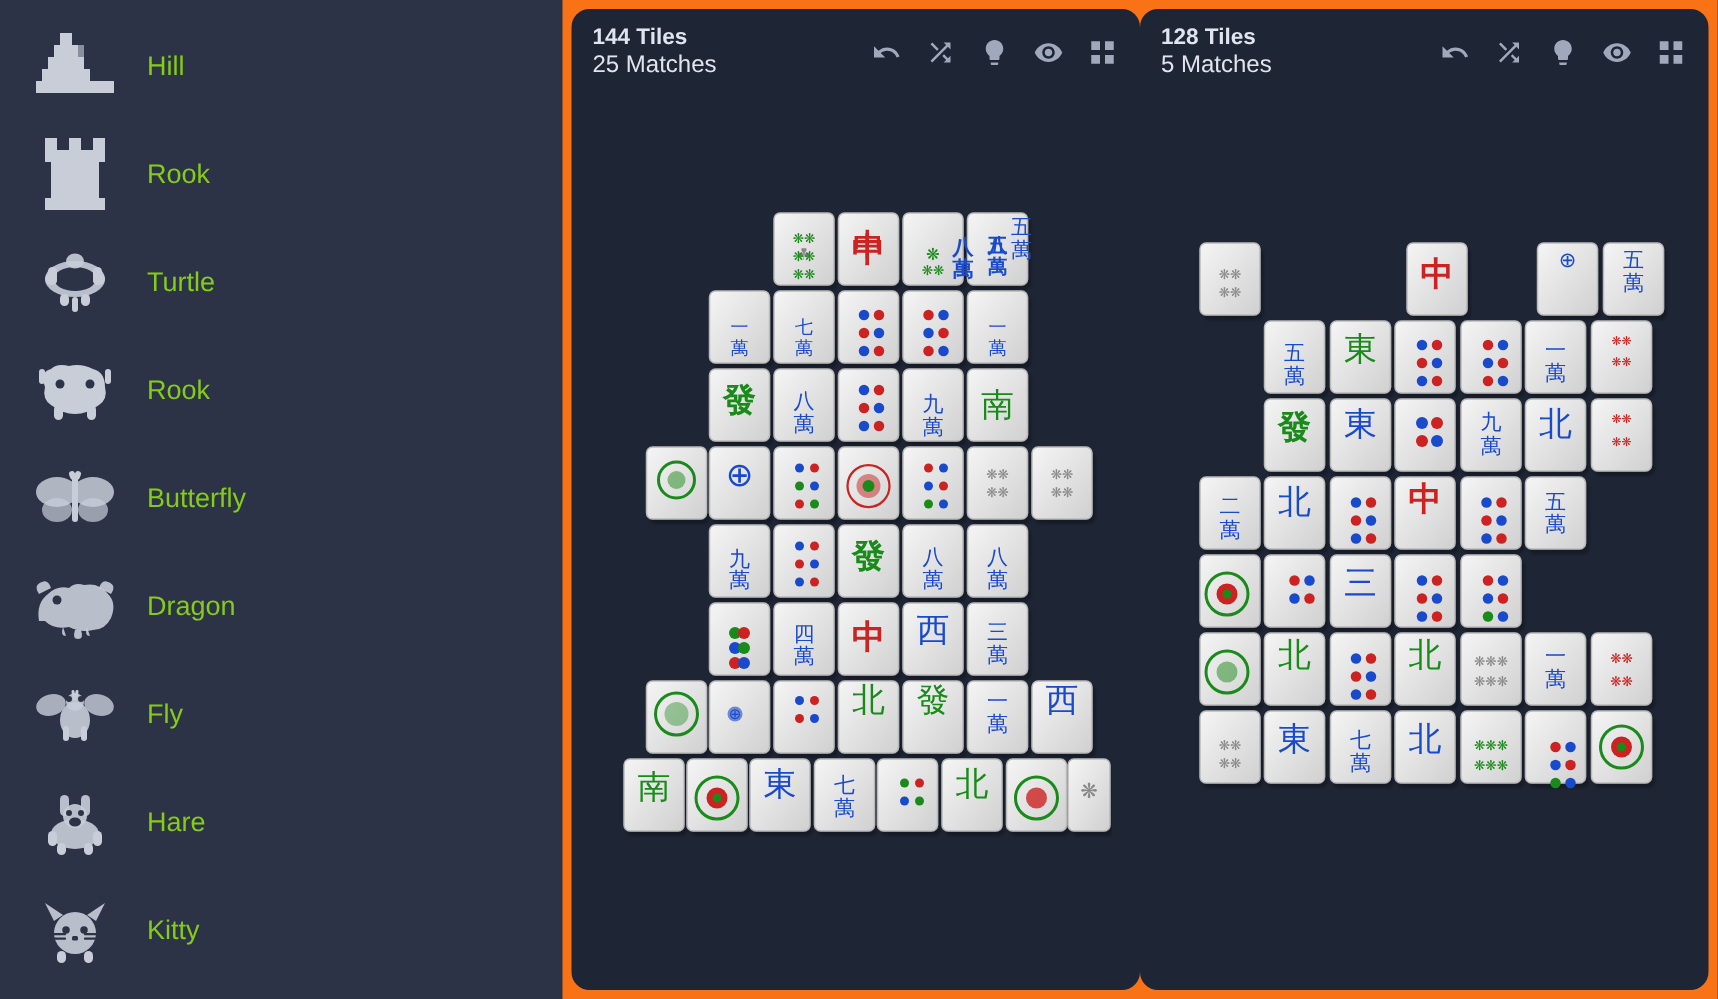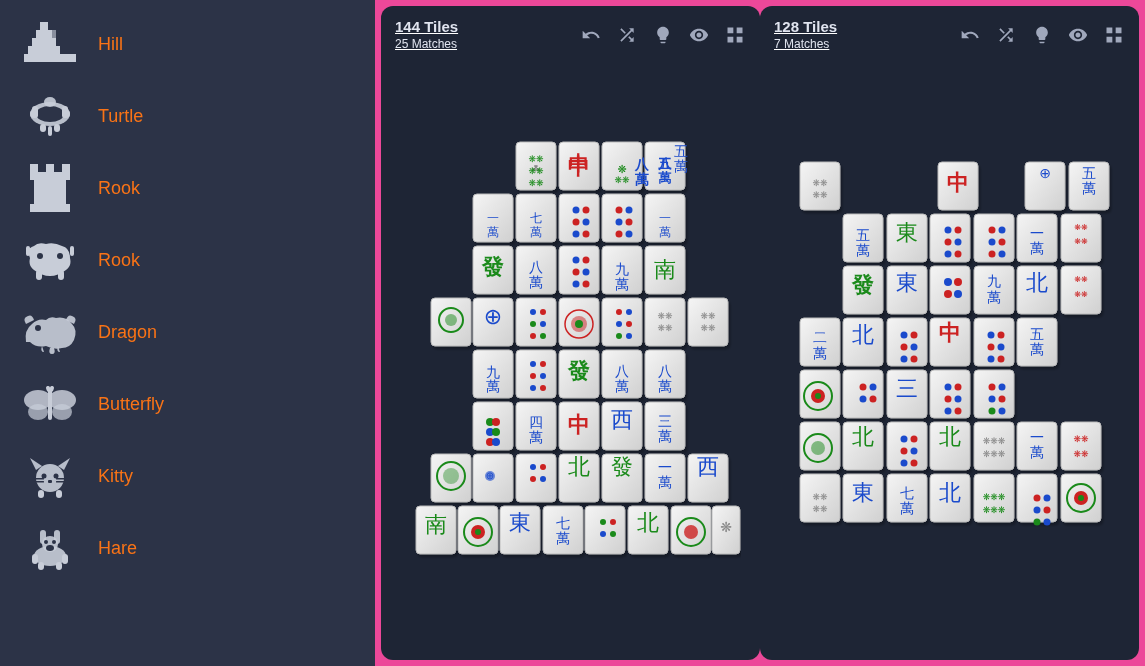--- a/index.html
+++ b/index.html
@@ -35,32 +35,31 @@
       display: flex;
       align-items: center;
       justify-content: center;
       flex-shrink: 0;
     }
     .sidebar-icon svg {
       fill: #c8cdd8;
     }
     .sidebar-label {
       font-size: 18px;
-      color: #f97316;
+      color: #84cc16;
       font-weight: 400;
     }
 
     
     .panels-container {
       flex: 1;
       display: flex;
       gap: 0;
       padding: 6px;
-      background: #ec4899;
-      text-decoration: underline;
+      background: #f97316;
     }
     .game-panel {
       flex: 1;
       background: #1e2535;
       border-radius: 12px;
       display: flex;
       flex-direction: column;
       overflow: hidden;
     }
     .panel-header {
@@ -73,21 +72,21 @@
     .panel-info {
       flex: 1;
     }
     .panel-title {
       font-size: 15px;
       font-weight: 600;
       color: #e0e4ef;
       line-height: 1.3;
     }
     .panel-subtitle {
-      font-size: 12px;
+      font-size: 16px;
       color: #e0e4ef;
       line-height: 1.3;
     }
     .panel-controls {
       display: flex;
       gap: 14px;
       align-items: center;
     }
     .ctrl-icon {
       width: 22px;
@@ -121,20 +120,34 @@
       <svg width="52" height="44" viewBox="0 0 52 44">
         <rect x="16" y="0" width="8" height="8"></rect>
           <rect x="12" y="8" width="16" height="8"></rect>
         <rect x="8" y="16" width="24" height="8"></rect>
           <rect x="4" y="24" width="32" height="8"></rect>
         <rect x="0" y="32" width="52" height="8"></rect>
         <rect x="24" y="8" width="8" height="8" opacity="0.6"></rect>
       </svg>
     </div>
     <span class="sidebar-label">Hill</span>
+  </div>
+
+  <div class="sidebar-item">
+    <div class="sidebar-icon">
+      <svg width="48" height="48" viewBox="0 0 48 48">
+        <rect x="4" y="0" width="8" height="8"></rect>
+          <rect x="20" y="0" width="8" height="8"></rect>
+          <rect x="36" y="0" width="8" height="8"></rect>
+        <rect x="4" y="8" width="40" height="8"></rect>
+        <rect x="8" y="16" width="32" height="24"></rect>
+        <rect x="4" y="40" width="40" height="8"></rect>
+      </svg>
+    </div>
+    <span class="sidebar-label">Rook</span>
   </div>
 
   <div class="sidebar-item">
     <div class="sidebar-icon">
       <svg width="56" height="40" viewBox="0 0 56 40">
         <ellipse cx="28" cy="18" rx="20" ry="12" opacity="0.9"></ellipse>
         <ellipse cx="28" cy="18" rx="14" ry="8" fill="#2c3347"></ellipse>
         <rect x="8" y="14" width="8" height="8" rx="4"></rect>
         <rect x="40" y="14" width="8" height="8" rx="4"></rect>
         <rect x="18" y="28" width="6" height="8" rx="3"></rect>
@@ -143,115 +156,118 @@
         <rect x="26" y="30" width="4" height="10" rx="2"></rect>
         <rect x="10" y="10" width="6" height="12" rx="3"></rect>
         <rect x="40" y="10" width="6" height="12" rx="3"></rect>
       </svg>
     </div>
     <span class="sidebar-label">Turtle</span>
   </div>
 
   <div class="sidebar-item">
     <div class="sidebar-icon">
-      <svg width="48" height="48" viewBox="0 0 48 48">
-        <rect x="4" y="0" width="8" height="8"></rect>
-          <rect x="20" y="0" width="8" height="8"></rect>
-          <rect x="36" y="0" width="8" height="8"></rect>
-        <rect x="4" y="8" width="40" height="8"></rect>
-        <rect x="8" y="16" width="32" height="24"></rect>
-        <rect x="4" y="40" width="40" height="8"></rect>
-      </svg>
-    </div>
-    <span class="sidebar-label">Rook</span>
-  </div>
-
-  <div class="sidebar-item">
-    <div class="sidebar-icon">
       <svg width="56" height="44" viewBox="0 0 56 44">
         <path d="M8,20 Q4,10 12,8 Q16,4 24,6 Q32,4 40,8 Q48,10 48,20 Q50,28 44,32 Q36,38 28,38 Q20,38 12,32 Q6,28 8,20Z"></path>
         <circle cx="18" cy="18" r="3" fill="#2c3347"></circle>
         <circle cx="38" cy="18" r="3" fill="#2c3347"></circle>
         <rect x="4" y="8" width="4" height="10" rx="2"></rect>
         <rect x="48" y="8" width="4" height="10" rx="2"></rect>
         <rect x="14" y="32" width="6" height="10" rx="3"></rect>
         <rect x="36" y="32" width="6" height="10" rx="3"></rect>
       </svg>
     </div>
     <span class="sidebar-label">Rook</span>
   </div>
 
   <div class="sidebar-item">
     <div class="sidebar-icon">
+      <svg width="56" height="40" viewBox="0 0 56 40">
+        <ellipse cx="16" cy="16" rx="14" ry="10" opacity="0.85"></ellipse>
+        <ellipse cx="40" cy="16" rx="14" ry="10" opacity="0.85"></ellipse>
+        <ellipse cx="16" cy="28" rx="10" ry="8" opacity="0.7"></ellipse>
+        <ellipse cx="40" cy="28" rx="10" ry="8" opacity="0.7"></ellipse>
+        <rect x="26" y="4" width="4" height="32" rx="2"></rect>
+        <rect x="24" y="2" width="4" height="6" rx="2" transform="rotate(-20 26 4)"></rect>
+        <rect x="28" y="2" width="4" height="6" rx="2" transform="rotate(20 30 4)"></rect>
+      </svg>
+    </div>
+    <span class="sidebar-label">Butterfly</span>
+  </div>
+
+  <div class="sidebar-item">
+    <div class="sidebar-icon">
       <svg width="56" height="44" viewBox="0 0 56 44">
         <path d="M4,32 Q2,20 10,14 Q16,8 24,10 Q28,6 34,8 Q44,6 50,14 Q56,20 52,30 Q48,38 40,38 Q32,40 24,36 Q14,38 8,32Z" opacity="0.9"></path>
         <circle cx="16" cy="18" r="3" fill="#2c3347"></circle>
         <path d="M4,14 Q0,8 6,6 Q10,4 12,10" opacity="0.9"></path>
         <path d="M52,14 Q56,8 50,6 Q46,4 44,10" opacity="0.9"></path>
         <path d="M28,38 Q26,44 30,44 Q34,44 32,38" opacity="0.9"></path>
         <path d="M20,36 Q18,42 22,42" opacity="0.9"></path>
         <path d="M36,36 Q34,42 38,42" opacity="0.9"></path>
       </svg>
     </div>
     <span class="sidebar-label">Dragon</span>
   </div>
 
   <div class="sidebar-item">
     <div class="sidebar-icon">
       <svg width="56" height="40" viewBox="0 0 56 40">
-        <ellipse cx="16" cy="16" rx="14" ry="10" opacity="0.85"></ellipse>
-        <ellipse cx="40" cy="16" rx="14" ry="10" opacity="0.85"></ellipse>
-        <ellipse cx="16" cy="28" rx="10" ry="8" opacity="0.7"></ellipse>
-        <ellipse cx="40" cy="28" rx="10" ry="8" opacity="0.7"></ellipse>
-        <rect x="26" y="4" width="4" height="32" rx="2"></rect>
-        <rect x="24" y="2" width="4" height="6" rx="2" transform="rotate(-20 26 4)"></rect>
-        <rect x="28" y="2" width="4" height="6" rx="2" transform="rotate(20 30 4)"></rect>
-      </svg>
-    </div>
-    <span class="sidebar-label">Butterfly</span>
-  </div>
-
+        <ellipse cx="28" cy="24" rx="10" ry="12" opacity="0.9"></ellipse>
+        <ellipse cx="12" cy="14" rx="10" ry="7" opacity="0.8" transform="rotate(-15 12 14)"></ellipse>
+        <ellipse cx="44" cy="14" rx="10" ry="7" opacity="0.8" transform="rotate(15 44 14)"></ellipse>
+        <circle cx="28" cy="12" r="6" opacity="0.9"></circle>
+        <circle cx="24" cy="10" r="2" fill="#2c3347"></circle>
+        <circle cx="32" cy="10" r="2" fill="#2c3347"></circle>
+        <rect x="26" y="4" width="2" height="7" rx="1" transform="rotate(-10 27 7)"></rect>
+        <rect x="28" y="4" width="2" height="7" rx="1" transform="rotate(10 29 7)"></rect>
+        <rect x="20" y="28" width="4" height="10" rx="2"></rect>
+        <rect x="32" y="28" width="4" height="10" rx="2"></rect>
+      </svg>
+    </div>
+    <span class="sidebar-label">Fly</span>
+  </div>
+
+  <div class="sidebar-item">
+    <div class="sidebar-icon">
+      <svg width="52" height="44" viewBox="0 0 52 44">
+        <ellipse cx="26" cy="30" rx="16" ry="10" opacity="0.9"></ellipse>
+        <circle cx="26" cy="18" r="8" opacity="0.9"></circle>
+        <rect x="16" y="4" width="6" height="14" rx="3" opacity="0.9"></rect>
+        <rect x="30" y="4" width="6" height="14" rx="3" opacity="0.9"></rect>
+        <circle cx="22" cy="16" r="2" fill="#2c3347"></circle>
+        <circle cx="30" cy="16" r="2" fill="#2c3347"></circle>
+        <rect x="14" y="36" width="6" height="8" rx="3"></rect>
+        <rect x="32" y="36" width="6" height="8" rx="3"></rect>
+        <rect x="8" y="28" width="6" height="10" rx="3"></rect>
+        <rect x="38" y="28" width="6" height="10" rx="3"></rect>
+        <ellipse cx="26" cy="22" rx="4" ry="3" fill="#2c3347"></ellipse>
+      </svg>
+    </div>
+    <span class="sidebar-label">Hare</span>
+  </div>
 
   <div class="sidebar-item">
     <div class="sidebar-icon">
       <svg width="52" height="44" viewBox="0 0 52 44">
         <circle cx="26" cy="24" r="14" opacity="0.9"></circle>
         <polygon points="12,16 6,4 18,12" opacity="0.9"></polygon>
         <polygon points="40,16 46,4 34,12" opacity="0.9"></polygon>
         <circle cx="20" cy="22" r="2.5" fill="#2c3347"></circle>
         <circle cx="32" cy="22" r="2.5" fill="#2c3347"></circle>
         <rect x="24" y="26" width="4" height="3" rx="1" fill="#2c3347"></rect>
         <rect x="10" y="24" width="10" height="1.5" rx="0.5" fill="#2c3347"></rect>
         <rect x="32" y="24" width="10" height="1.5" rx="0.5" fill="#2c3347"></rect>
         <rect x="10" y="27" width="10" height="1.5" rx="0.5" fill="#2c3347"></rect>
         <rect x="32" y="27" width="10" height="1.5" rx="0.5" fill="#2c3347"></rect>
         <rect x="14" y="36" width="6" height="8" rx="3"></rect>
         <rect x="32" y="36" width="6" height="8" rx="3"></rect>
       </svg>
     </div>
     <span class="sidebar-label">Kitty</span>
-  </div>
-
-  <div class="sidebar-item">
-    <div class="sidebar-icon">
-      <svg width="52" height="44" viewBox="0 0 52 44">
-        <ellipse cx="26" cy="30" rx="16" ry="10" opacity="0.9"></ellipse>
-        <circle cx="26" cy="18" r="8" opacity="0.9"></circle>
-        <rect x="16" y="4" width="6" height="14" rx="3" opacity="0.9"></rect>
-        <rect x="30" y="4" width="6" height="14" rx="3" opacity="0.9"></rect>
-        <circle cx="22" cy="16" r="2" fill="#2c3347"></circle>
-        <circle cx="30" cy="16" r="2" fill="#2c3347"></circle>
-        <rect x="14" y="36" width="6" height="8" rx="3"></rect>
-        <rect x="32" y="36" width="6" height="8" rx="3"></rect>
-        <rect x="8" y="28" width="6" height="10" rx="3"></rect>
-        <rect x="38" y="28" width="6" height="10" rx="3"></rect>
-        <ellipse cx="26" cy="22" rx="4" ry="3" fill="#2c3347"></ellipse>
-      </svg>
-    </div>
-    <span class="sidebar-label">Hare</span>
   </div>
 </div>
 
 <div class="panels-container">
 
   <div class="game-panel">
     <div class="panel-header">
       <div class="panel-info">
         <div class="panel-title">144 Tiles</div>
         <div class="panel-subtitle">25 Matches</div>
@@ -495,21 +511,21 @@
         <circle cx="290" cy="450" r="7" fill="#cc2222" opacity="0.8"></circle>
         <text x="325" y="450" text-anchor="middle" font-size="14" fill="#888">❋</text>
       </svg>
     </div>
   </div>
 
   <div class="game-panel">
     <div class="panel-header">
       <div class="panel-info">
         <div class="panel-title">128 Tiles</div>
-        <div class="panel-subtitle">7 Matches</div>
+        <div class="panel-subtitle">5 Matches</div>
       </div>
       <div class="panel-controls">
         <div class="ctrl-icon">
           <svg width="20" height="20" viewBox="0 0 24 24">
               <path d="M12.5 8c-2.65 0-5.05.99-6.9 2.6L2 7v9h9l-3.62-3.62c1.39-1.16 3.16-1.88 5.12-1.88 3.54 0 6.55 2.31 7.6 5.5l2.37-.78C21.08 11.03 17.15 8 12.5 8z"></path>
             </svg>
         </div>
         <div class="ctrl-icon">
           <svg width="20" height="20" viewBox="0 0 24 24">
               <path d="M10.59 9.17L5.41 4 4 5.41l5.17 5.17 1.42-1.41zM14.5 4l2.04 2.04L4 18.59 5.41 20 17.96 7.46 20 9.5V4h-5.5zm.33 9.41l-1.41 1.41 3.13 3.13L14.5 20H20v-5.5l-2.04 2.04-3.13-3.13z"></path>

